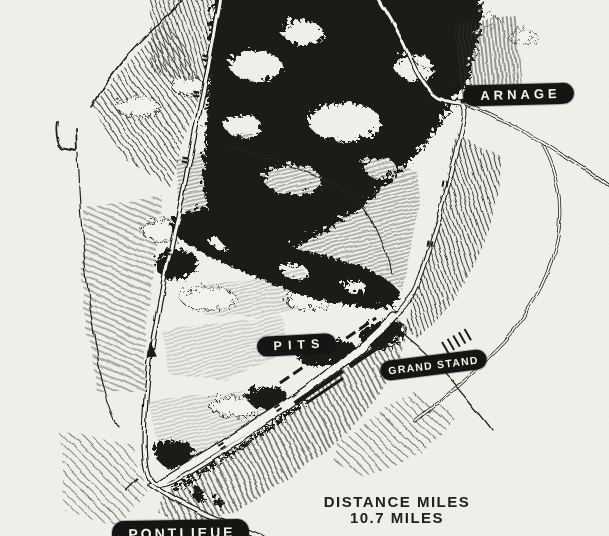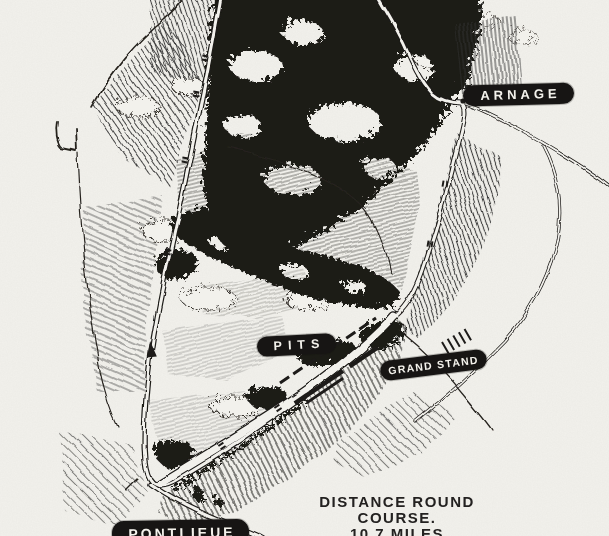--- a/index.html
+++ b/index.html
@@ -201,18 +201,17 @@
   <span>PITS</span>
 </div>
 <div class="pill" id="lbl-grandstand">
   <span>GRAND STAND</span>
 </div>
 <div class="pill" id="lbl-pontlieue">
   <span>PONTLIEUE</span>
 </div>
 
 <div id="caption">
-  <div class="capline">DISTANCE ROUND</div>
-  <div class="capline">COURSE.</div>
+  <div class="capline">DISTANCE MILES</div>
   <div class="capline">10.7 MILES</div>
 </div>
 
 </div>
 
 </body></html>

